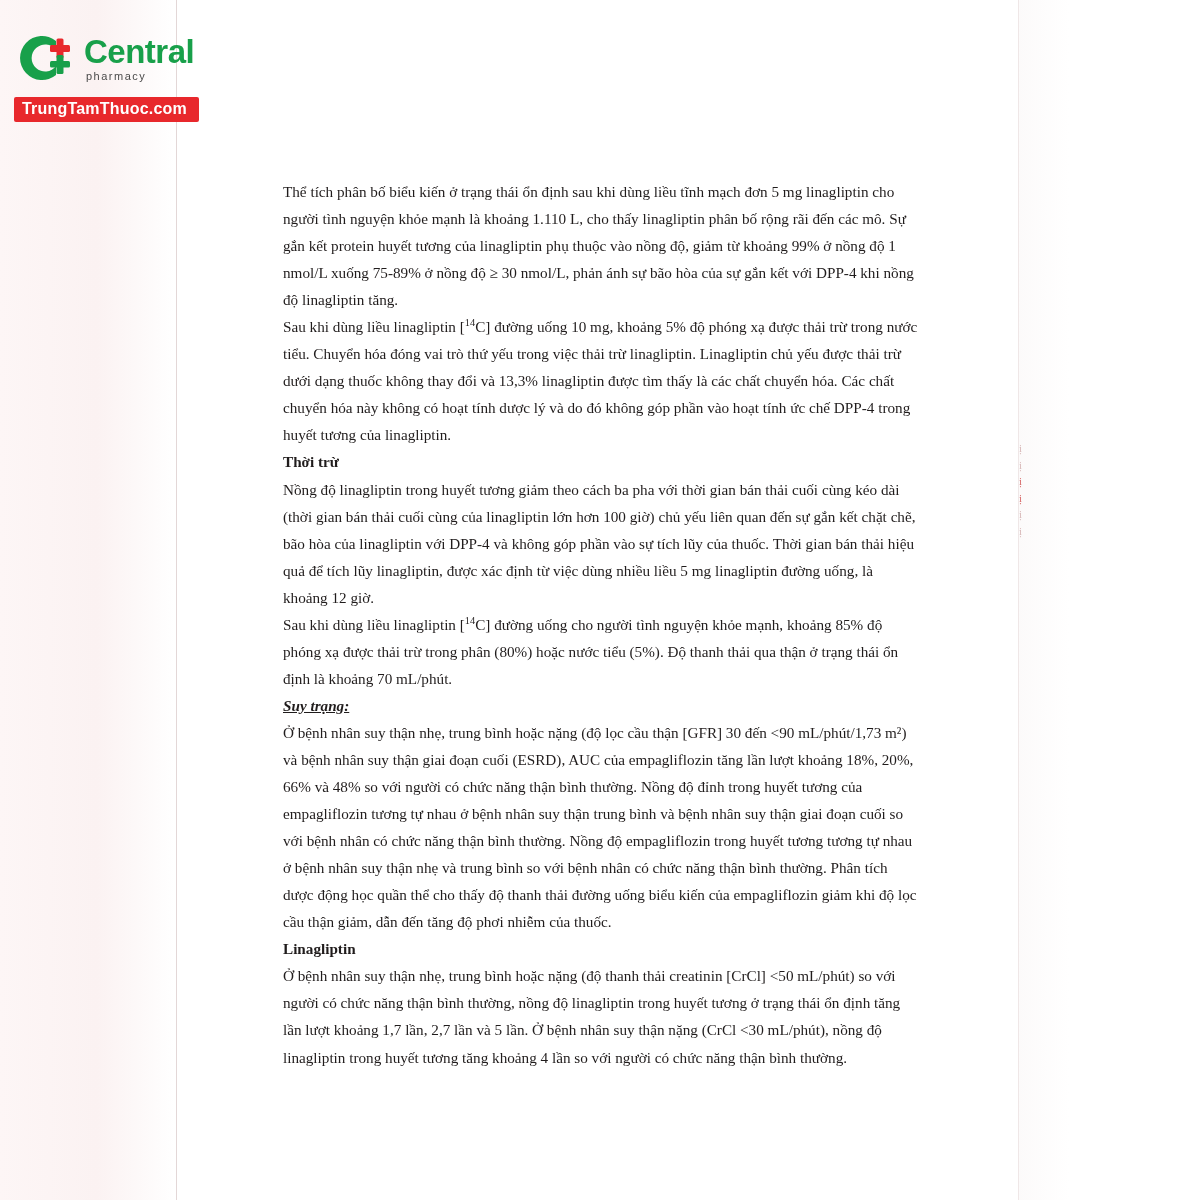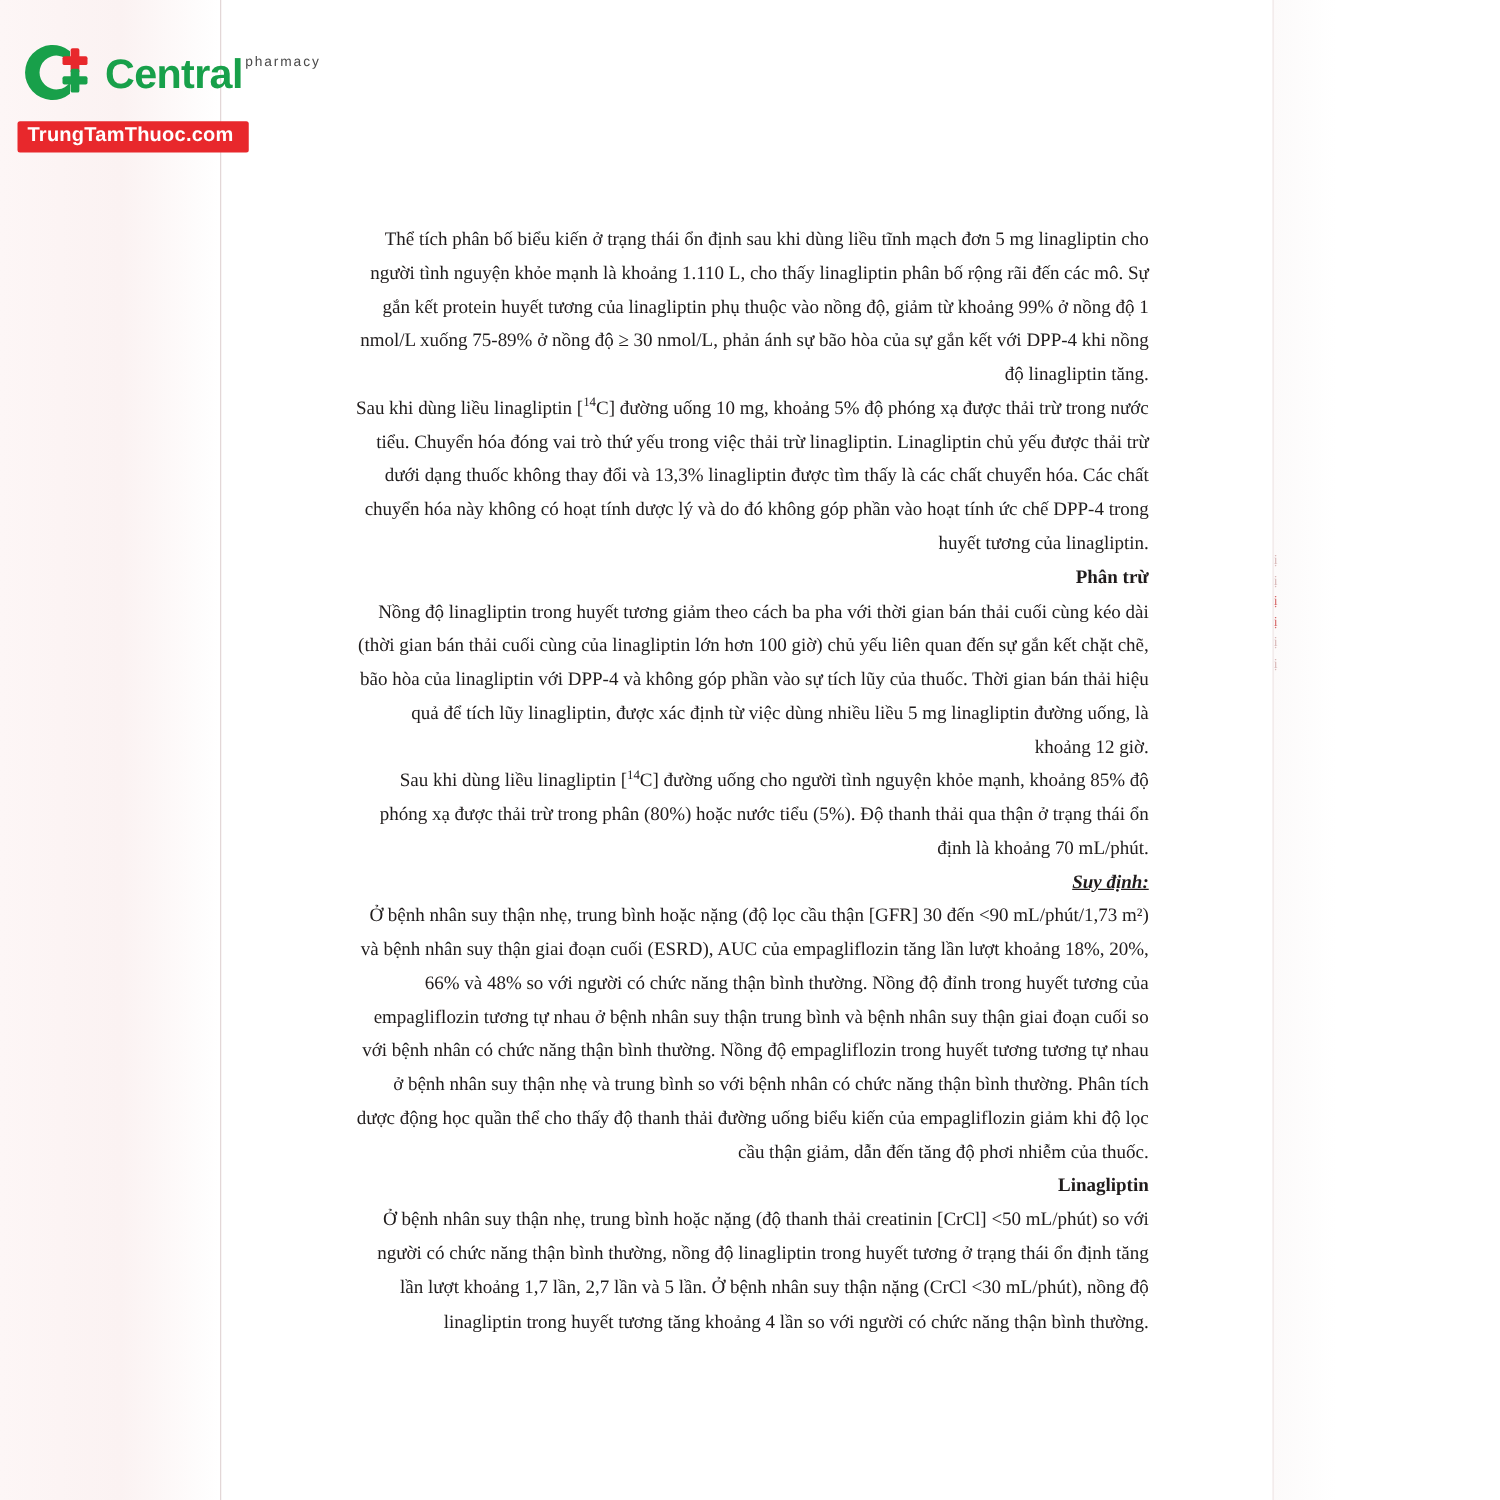--- a/index.html
+++ b/index.html
@@ -67,21 +67,21 @@
     gap: 10px;
   }
   .logo-mark {
     width: 60px;
     height: 60px;
     position: relative;
     flex: 0 0 60px;
   }
   .logo-text {
     display: flex;
-    flex-direction: row;
+    flex-direction: column;
     line-height: 1;
   }
   .logo-central {
     font-family: "Liberation Sans", sans-serif;
     font-weight: bold;
     font-size: 33px;
     color: #18a04a;
     letter-spacing: -0.5px;
   }
   .logo-pharmacy {
@@ -113,21 +113,20 @@
     left: 283px;
     top: 178px;
     width: 652px;
     color: #201c1c;
     font-size: 15.2px;
     line-height: 1.78;
     text-align: left;
   }
   .doc p {
     margin: 0 16px 0 0;
-    text-align: right;
   }
   .para {
     margin-bottom: 0;
   }
   .h-bold {
     font-weight: bold;
     margin-top: 2px;
   }
   .h-bold-italic {
     font-weight: bold;
@@ -186,27 +185,27 @@
     <div class="url-badge">TrungTamThuoc.com</div>
   </div>
 
   <div class="doc">
 
     <p class="para">Thể tích phân bố biểu kiến ở trạng thái ổn định sau khi dùng liều tĩnh mạch đơn 5 mg linagliptin cho người tình nguyện khỏe mạnh là khoảng 1.110 L, cho thấy linagliptin phân bố rộng rãi đến các mô. Sự gắn kết protein huyết tương của linagliptin phụ thuộc vào nồng độ, giảm từ khoảng 99% ở nồng độ 1 nmol/L xuống 75-89% ở nồng độ ≥ 30 nmol/L, phản ánh sự bão hòa của sự gắn kết với DPP-4 khi nồng độ linagliptin tăng.</p>
 
 
     <p class="para"><span>Sau khi dùng liều linagliptin [</span><sup>14</sup><span>C] đường uống 10 mg, khoảng 5% độ phóng xạ được thải trừ trong nước tiểu. Chuyển hóa đóng vai trò thứ yếu trong việc thải trừ linagliptin. Linagliptin chủ yếu được thải trừ dưới dạng thuốc không thay đổi và 13,3% linagliptin được tìm thấy là các chất chuyển hóa. Các chất chuyển hóa này không có hoạt tính dược lý và do đó không góp phần vào hoạt tính ức chế DPP-4 trong huyết tương của linagliptin.</span></p>
 
-    <p class="h-bold">Phân trừ</p>
+    <p class="h-bold">Thời trừ</p>
 
     <p class="para">Nồng độ linagliptin trong huyết tương giảm theo cách ba pha với thời gian bán thải cuối cùng kéo dài (thời gian bán thải cuối cùng của linagliptin lớn hơn 100 giờ) chủ yếu liên quan đến sự gắn kết chặt chẽ, bão hòa của linagliptin với DPP-4 và không góp phần vào sự tích lũy của thuốc. Thời gian bán thải hiệu quả để tích lũy linagliptin, được xác định từ việc dùng nhiều liều 5 mg linagliptin đường uống, là khoảng 12 giờ.</p>
 
     <p class="para"><span>Sau khi dùng liều linagliptin [</span><sup>14</sup><span>C] đường uống cho người tình nguyện khỏe mạnh, khoảng 85% độ phóng xạ được thải trừ trong phân (80%) hoặc nước tiểu (5%). Độ thanh thải qua thận ở trạng thái ổn định là khoảng 70 mL/phút.</span></p>
 
-    <p class="h-bold-italic">Suy định:</p>
+    <p class="h-bold-italic">Suy trạng:</p>
 
 
     <p class="para">Ở bệnh nhân suy thận nhẹ, trung bình hoặc nặng (độ lọc cầu thận [GFR] 30 đến &lt;90 mL/phút/1,73 m²) và bệnh nhân suy thận giai đoạn cuối (ESRD), AUC của empagliflozin tăng lần lượt khoảng 18%, 20%, 66% và 48% so với người có chức năng thận bình thường. Nồng độ đỉnh trong huyết tương của empagliflozin tương tự nhau ở bệnh nhân suy thận trung bình và bệnh nhân suy thận giai đoạn cuối so với bệnh nhân có chức năng thận bình thường. Nồng độ empagliflozin trong huyết tương tương tự nhau ở bệnh nhân suy thận nhẹ và trung bình so với bệnh nhân có chức năng thận bình thường. Phân tích dược động học quần thể cho thấy độ thanh thải đường uống biểu kiến của empagliflozin giảm khi độ lọc cầu thận giảm, dẫn đến tăng độ phơi nhiễm của thuốc.</p>
 
     <p class="h-bold">Linagliptin</p>
 
     <p class="para">Ở bệnh nhân suy thận nhẹ, trung bình hoặc nặng (độ thanh thải creatinin [CrCl] &lt;50 mL/phút) so với người có chức năng thận bình thường, nồng độ linagliptin trong huyết tương ở trạng thái ổn định tăng lần lượt khoảng 1,7 lần, 2,7 lần và 5 lần. Ở bệnh nhân suy thận nặng (CrCl &lt;30 mL/phút), nồng độ linagliptin trong huyết tương tăng khoảng 4 lần so với người có chức năng thận bình thường.</p>
 
   </div>
 

